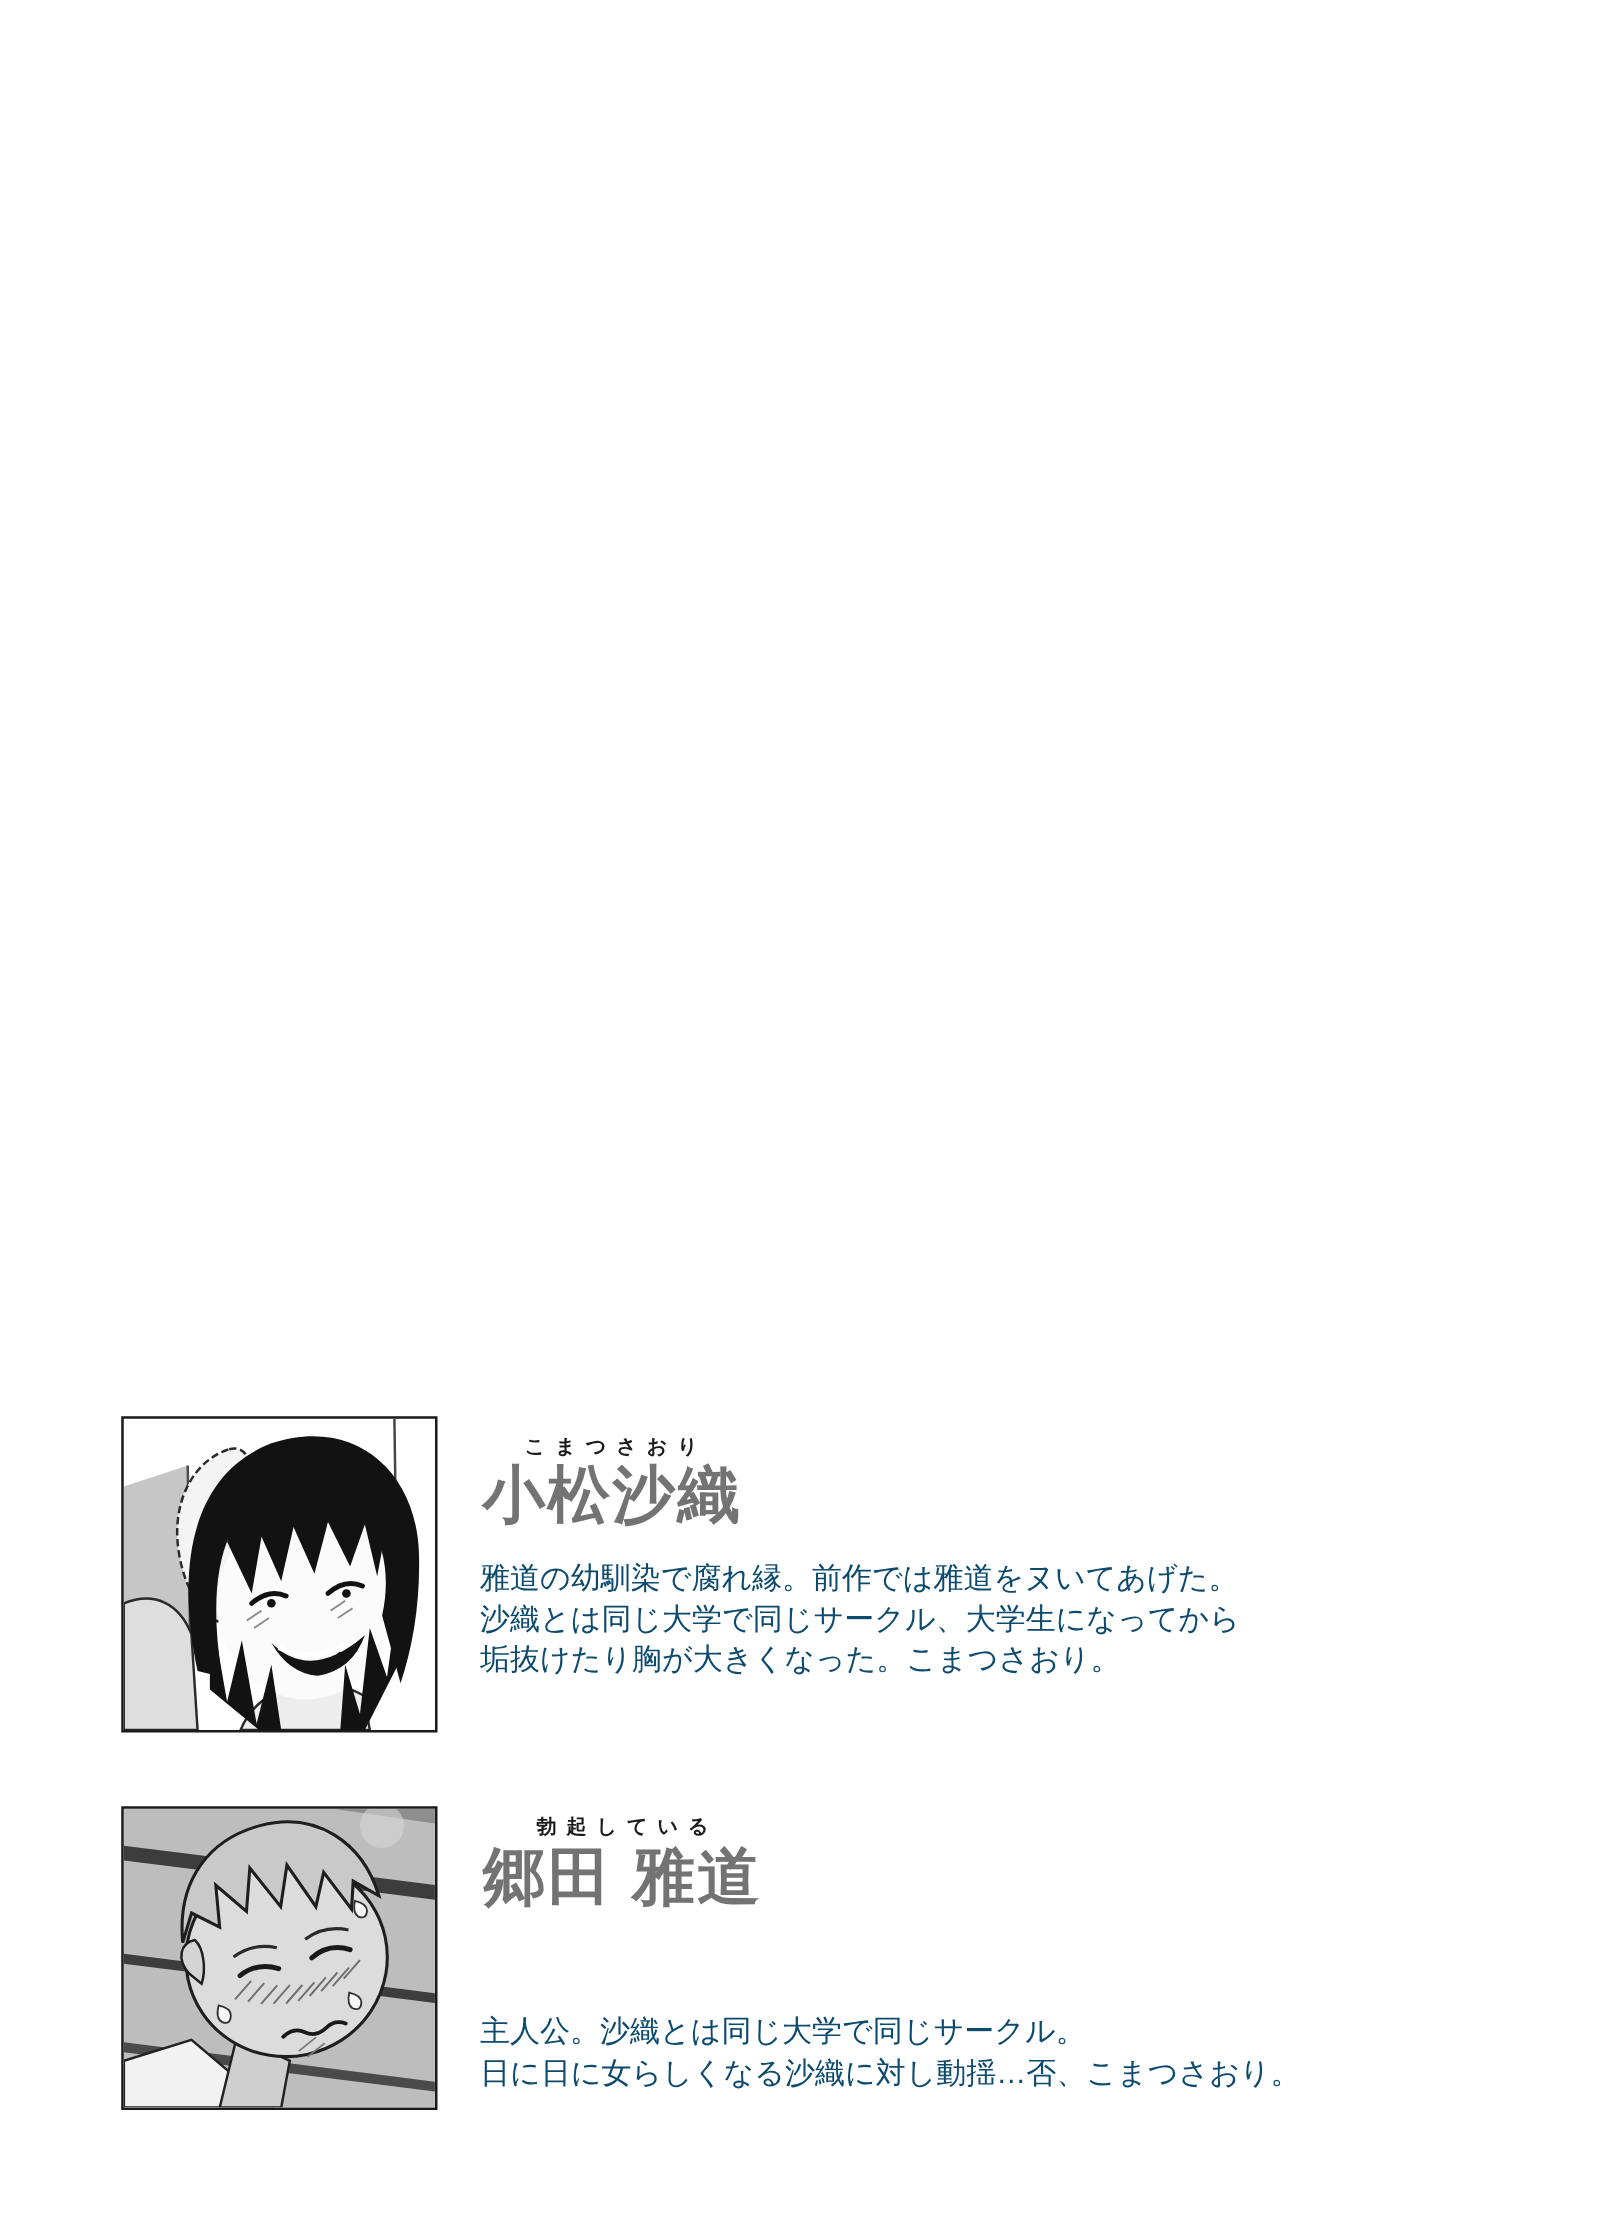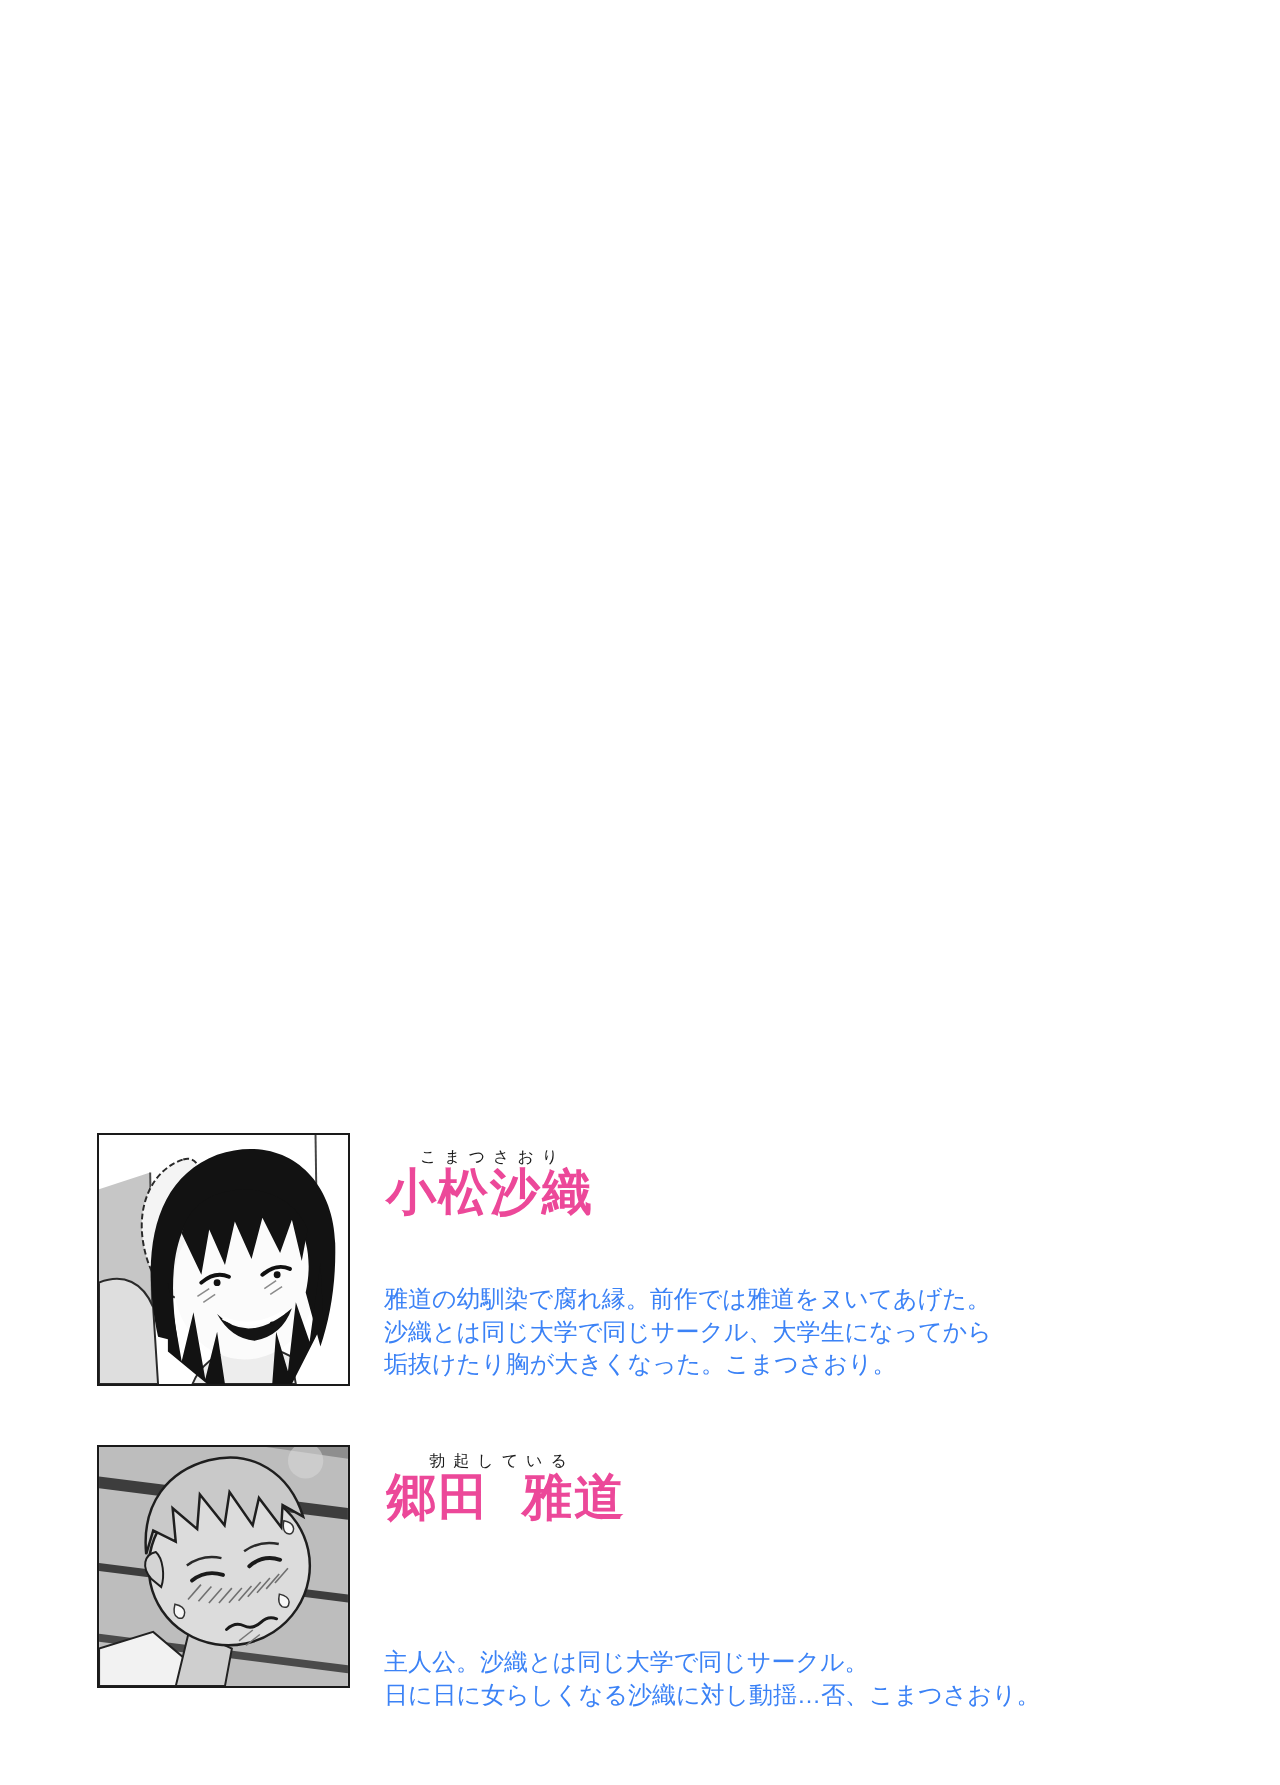--- a/index.html
+++ b/index.html
@@ -28,38 +28,37 @@
     overflow: hidden;
   }
   .portrait-frame svg { display: block; width: 100%; height: 100%; }
   .furigana {
     position: absolute;
     font-size: 16px;
     letter-spacing: 8px;
     text-align: center;
     color: #1b1b1b;
     white-space: nowrap;
+    font-weight: bold;
   }
   .char-name {
     position: absolute;
     font-size: 50px;
     font-weight: bold;
     letter-spacing: 2px;
-    color: #ec4899;
+    color: #737373;
     white-space: nowrap;
     line-height: 1;
-    font-family: Liberation Mono, monospace;
   }
   .char-desc {
     position: absolute;
     font-size: 24px;
     line-height: 32.5px;
-    color: #3b82f6;
+    color: #0c4a6e;
     white-space: nowrap;
-    margin-top: 36px;
   }
 </style>
 </head>
 <body>
 
 <div class="page">
 
   <div class="portrait-frame" style="left:97px; top:1133px; width:253px; height:253px;">
     <svg viewBox="0 0 253 253" xmlns="http://www.w3.org/2000/svg">
 

